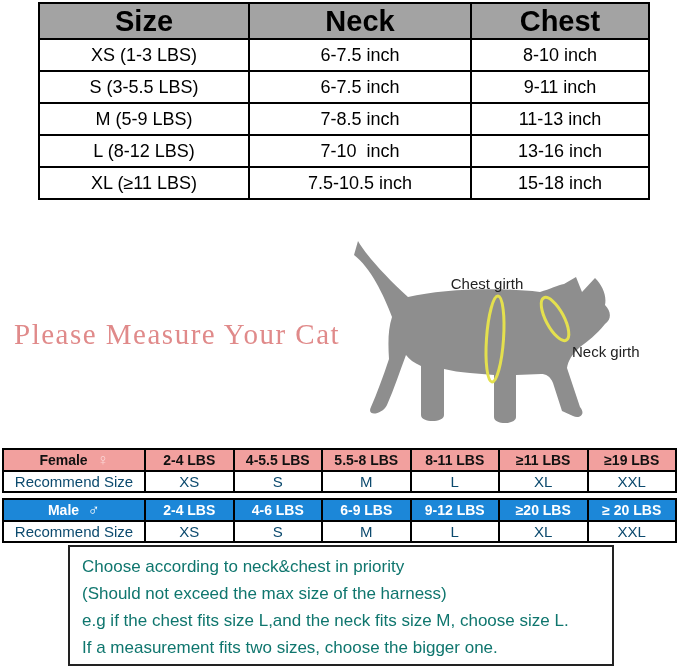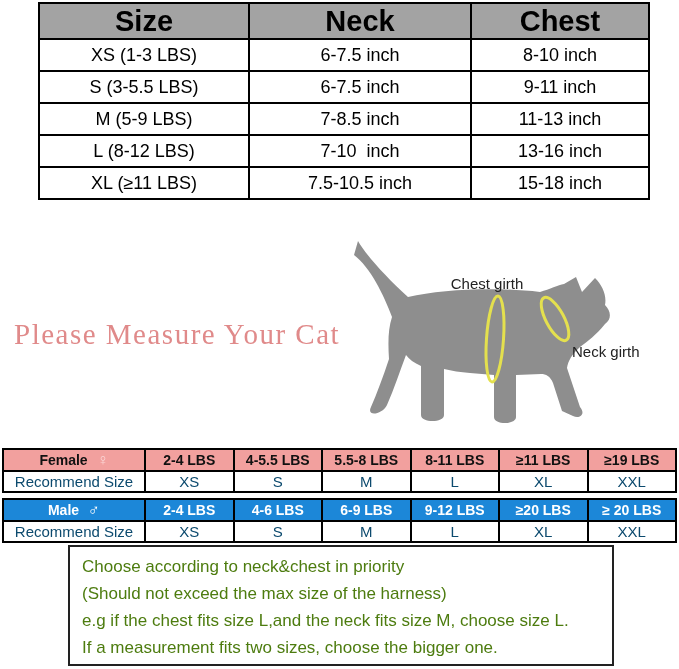--- a/index.html
+++ b/index.html
@@ -35,21 +35,21 @@
   .male-table{top:498px;border-radius:14px;}
   .male-table tr.hdr td{background:#1C87D8;color:#fff;}
   .sex-table tr.data td{background:#fff;color:#0c4a6e;font-size:15px;}
   .sym{margin-left:9px;font-size:16px;}
   .female-sym{color:#FBD5D5;}
   .male-sym{color:#ffffff;}
 
   
   .note-box{position:absolute;left:68px;top:545px;width:546px;height:121px;box-sizing:border-box;
               border:2px solid #222;background:#fff;padding:6px 12px;}
-  .note-box .note-line{font-size:17px;line-height:27px;color:#4d7c0f;white-space:nowrap;}
+  .note-box .note-line{font-size:17px;line-height:27px;color:#0f766e;white-space:nowrap;}
 </style>
 </head>
 <body>
 
 <div class="page">
 
   <table class="size-table">
     <colgroup>
         <col style="width:210px">
         <col style="width:222px">

